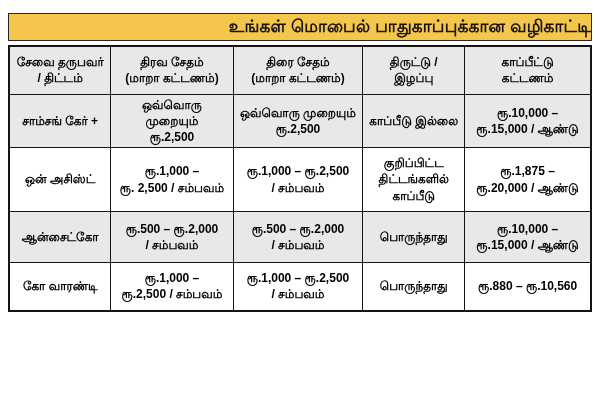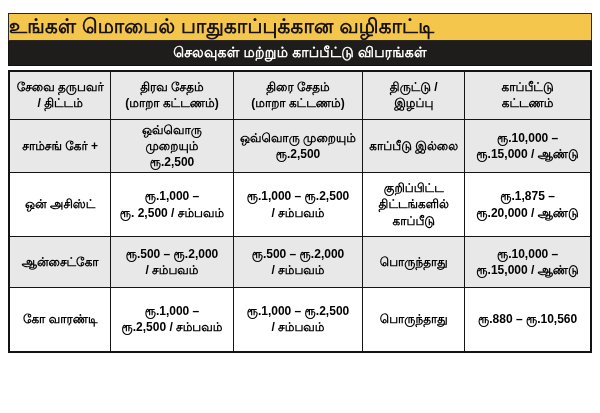--- a/index.html
+++ b/index.html
@@ -20,22 +20,22 @@
     color: #1b1b1b;
     overflow: hidden;
   }
   .wrap { padding: 13px 8px 0 8px; }
   .title-bar {
     background: var(--title_bar_bg);
     border: 1px solid #2a2725;
     height: 26px;
     display: flex;
     align-items: center;
-    justify-content: flex-start;
-    font-size: 20px;
+    justify-content: flex-end;
+    font-size: 17px;
     color: var(--title_text);
     letter-spacing: 0.2px;
   }
   .subtitle-bar {
     background: var(--subtitle_bar_bg);
     border: 1px solid #111;
     border-top: none;
     height: 24px;
     display: flex;
     align-items: center;
@@ -62,34 +62,31 @@
     font-weight: bold;
     color: #000000;
   }
   .cost-table thead th { background: var(--shaded_cell_bg); }
   .cost-table tr.shaded td { background: var(--shaded_cell_bg); }
   tr.h-hdr { height: 48px; }
   tr.h-r0  { height: 59px; }
   tr.h-r1  { height: 52px; }
   tr.h-r2  { height: 64px; }
   tr.h-r3  { height: 51px; margin-top: 11px; }
-  tr.h-r4  { height: 64px; }
+  tr.h-r4  { height: 48px; }
 </style>
 </head>
 <body>
 
 <div class="wrap">
 
   <div class="title-bar">
     <span>உங்கள் மொபைல் பாதுகாப்புக்கான வழிகாட்டி</span>
   </div>
 
-  <div class="subtitle-bar">
-    <span>செலவுகள் மற்றும் காப்பீட்டு விபரங்கள்</span>
-  </div>
 
   <table class="cost-table">
     <colgroup>
       <col style="width:17.5%">
       <col style="width:21.0%">
       <col style="width:22.3%">
       <col style="width:17.5%">
       <col style="width:21.7%">
     </colgroup>
     <thead>

